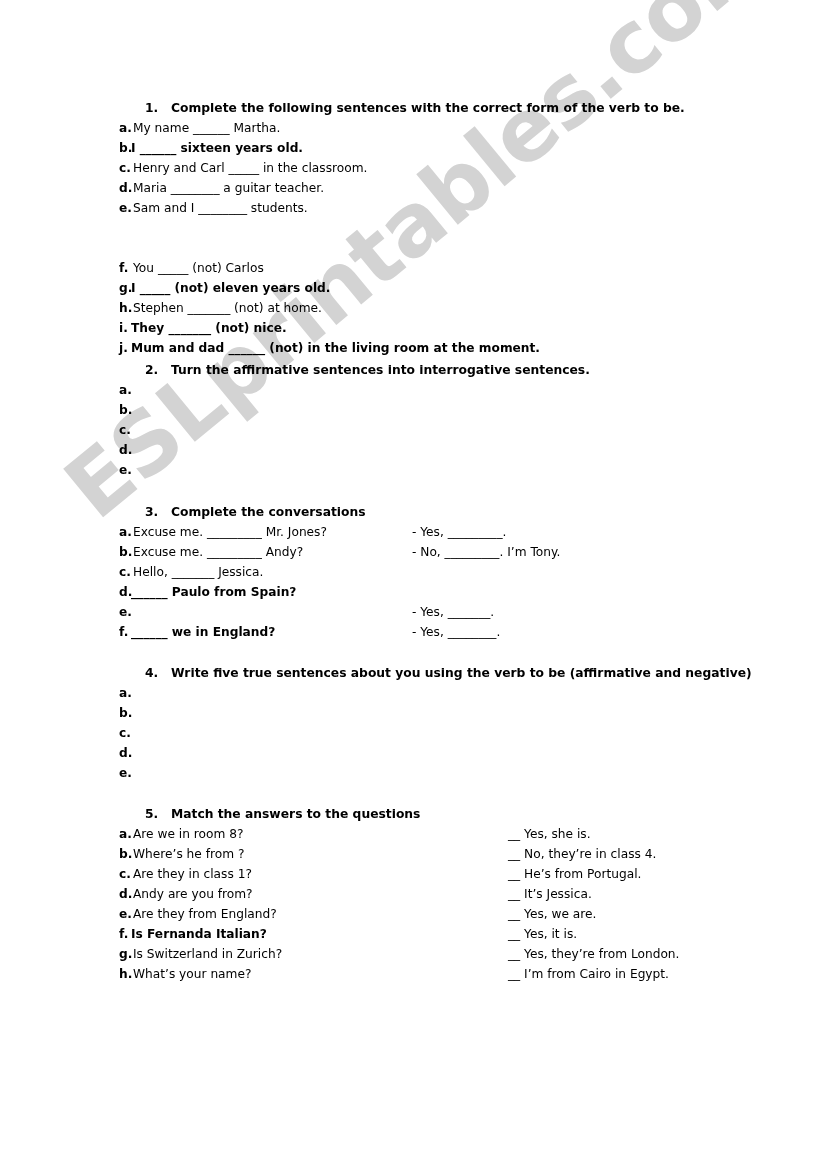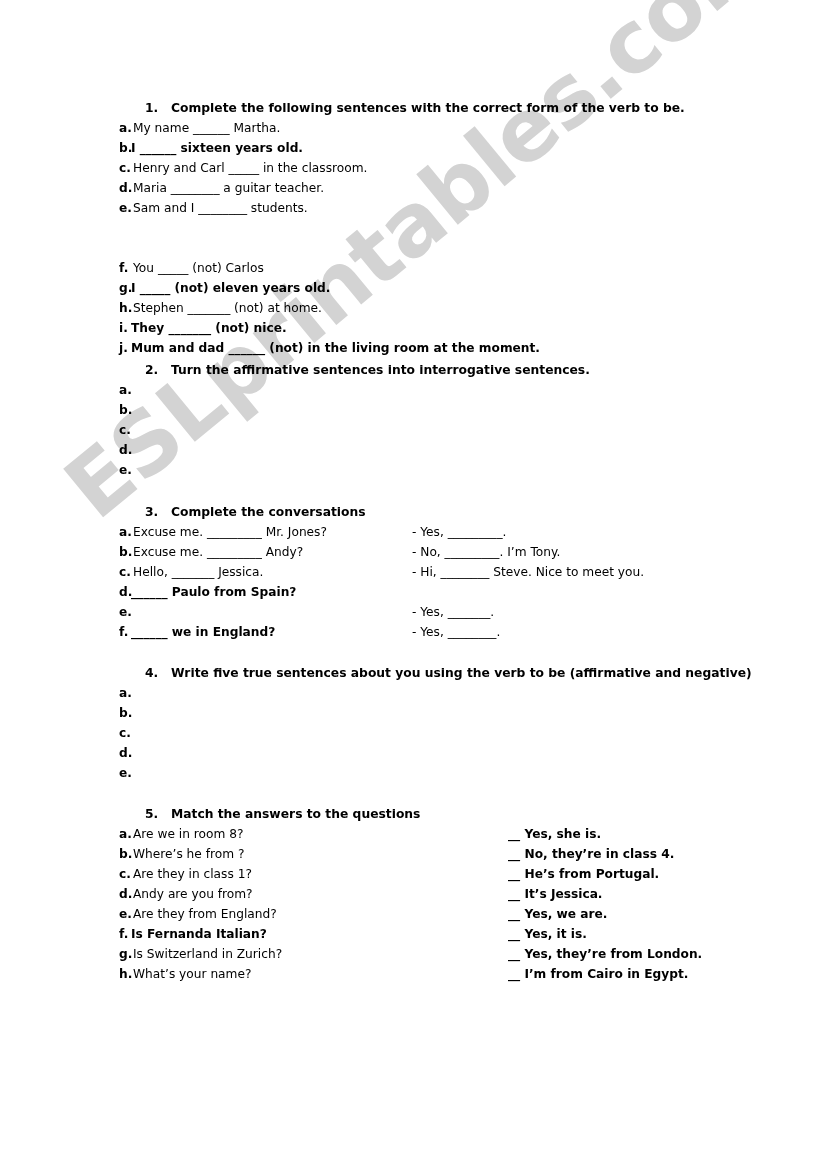--- a/index.html
+++ b/index.html
@@ -104,21 +104,21 @@
   }
   .row .ans {
     position: absolute;
     font-weight: normal;
   }
   .gap {
     height: 20px;
   }
 
   .col-right-3 .ans { left: 412px; }
-  .col-right-5 .ans { left: 508px; font-weight: bold; }
+  .col-right-5 .ans { left: 508px; }
 </style>
 </head>
 <body>
 
 <div class="page">
 
   <div class="watermark">
     <div class="watermark-text">ESLprintables.com</div>
   </div>
 
@@ -215,21 +215,20 @@
           <span class="ans">- Yes, _________.</span>
         </div>
         <div class="row">
           <span class="lbl">b.</span>
           <span class="txt">Excuse me. _________ Andy?</span>
           <span class="ans">- No, _________. I’m Tony.</span>
         </div>
         <div class="row">
           <span class="lbl">c.</span>
           <span class="txt">Hello, _______ Jessica.</span>
-          <span class="ans">- Hi, ________ Steve. Nice to meet you.</span>
         </div>
         <div class="row">
           <span class="lbl">d.</span>
           <span class="txt-b">______ Paulo from Spain?</span>
         </div>
         <div class="row">
           <span class="lbl">e.</span>
           <span class="ans">- Yes, _______.</span>
         </div>
         <div class="row">

